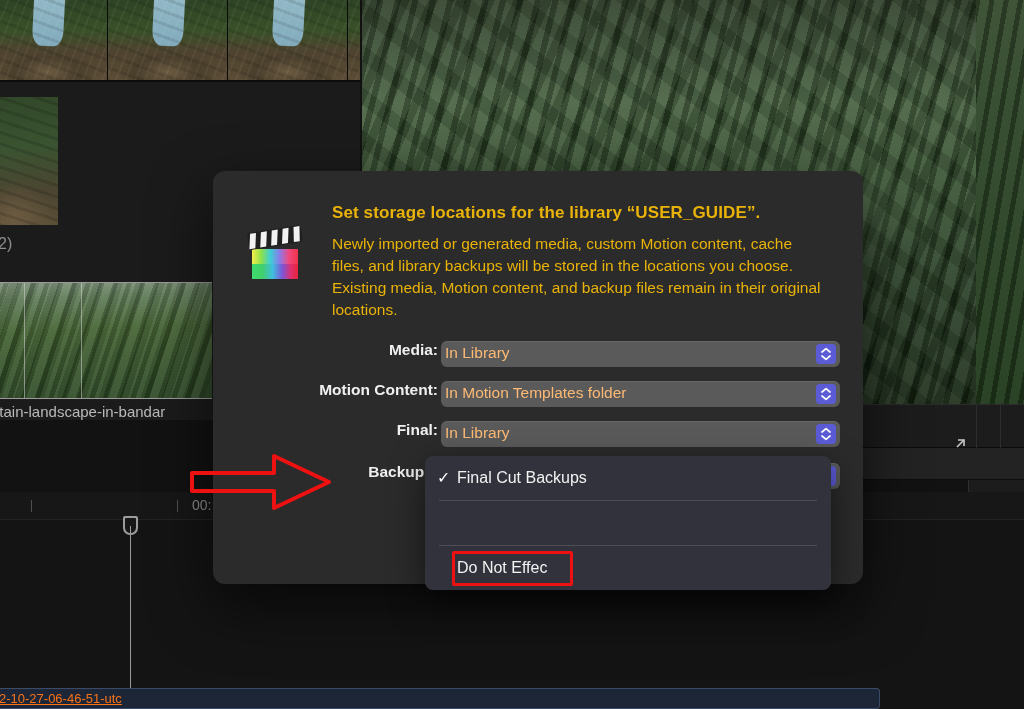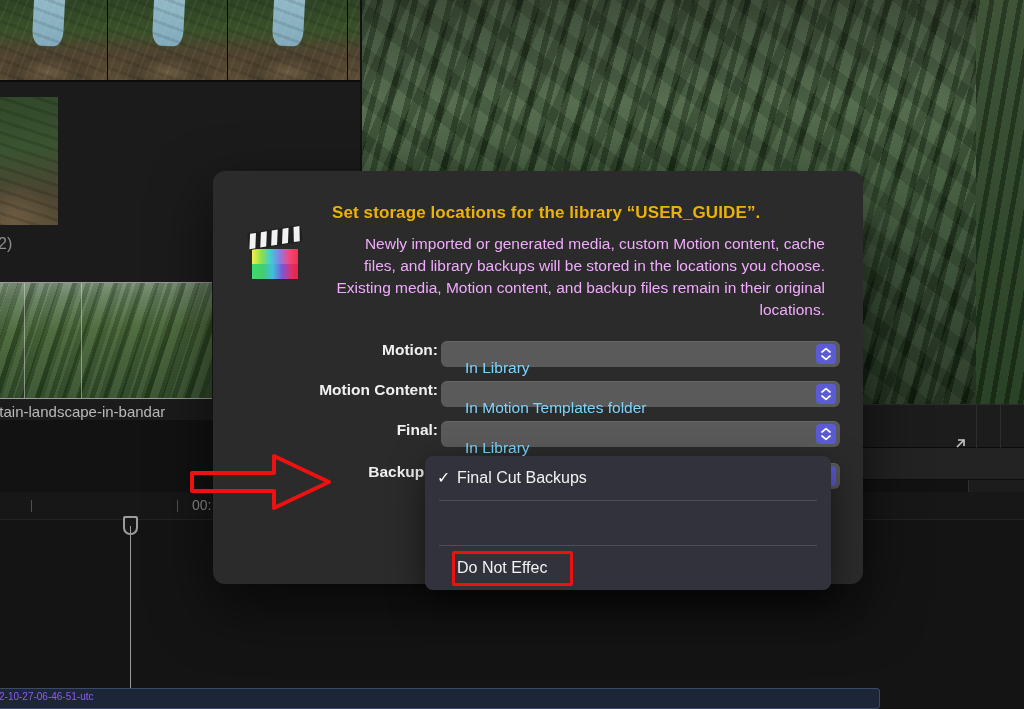--- a/index.html
+++ b/index.html
@@ -156,52 +156,52 @@
   }
   .playhead-head::after {
     content: ""; position: absolute; left: 2px; top: 2px; right: 2px; bottom: 2px;
     background: #171717; border-radius: 1px 1px 6px 6px;
   }
   .playhead-line { position: absolute; left: 130px; top: 34px; width: 1px; height: 180px; background: #9b9b9b; }
   .tl-clip {
     position: absolute; left: -12px; top: 196px; width: 892px; height: 21px;
     background: #1d2637; border: 1px solid #3b4a66; border-radius: 3px;
   }
-  .tl-clip span { position: absolute; left: 10px; top: 2px; font-size: 10px; color: #8b5cf6; white-space: nowrap; }
+  .tl-clip span { position: absolute; left: 10px; top: 2px; font-size: 13px; color: #f97316; white-space: nowrap; text-decoration: underline; }
 
   
   .dialog {
     position: absolute; left: 213px; top: 171px; width: 650px; height: 413px;
     background: #2b2b2b; border-radius: 12px;
     box-shadow: 0 22px 60px rgba(0,0,0,.62);
   }
   .fcp-icon {
     position: absolute; left: 30px; top: 53px; width: 64px; height: 62px;
   }
   .dlg-title {
     position: absolute; left: 119px; top: 32px; width: 510px;
     font-size: 17px; font-weight: bold; color: #eab308; letter-spacing: .1px;
   }
   .dlg-body {
     position: absolute; left: 119px; top: 62px; width: 493px;
-    font-size: 15.5px; line-height: 22px; color: #f0abfc; text-align: right;
+    font-size: 15.5px; line-height: 22px; color: #eab308;
   }
 
   .row { position: absolute; left: 0; width: 650px; height: 26px; }
   .row-label {
     position: absolute; left: 20px; width: 205px; text-align: right;
     font-size: 15.5px; font-weight: bold; color: #f0f0f0; white-space: nowrap;
   }
   .popup {
     position: absolute; left: 228px; width: 399px; height: 26px;
     background: #5a5a5a; border-radius: 6px;
     box-shadow: inset 0 1px 0 rgba(255,255,255,.08);
   }
   .popup .val {
-    position: absolute; left: 24px; top: 3px; font-size: 15.5px; color: #7dd3fc; white-space: nowrap; margin-top: 15px;
+    position: absolute; left: 4px; top: 3px; font-size: 15.5px; color: #fdba74; white-space: nowrap;
   }
   .stepper {
     position: absolute; right: 4px; top: 3px; width: 20px; height: 20px;
     background: #5b5bd6; border-radius: 4px;
   }
   .stepper svg { position: absolute; left: 4px; top: 3px; }
 
   
   .menu {
     position: absolute; left: 425px; top: 456px; width: 406px; height: 134px;
@@ -320,21 +320,21 @@
           <polygon points="41,6 47,6 44,21 38,21"></polygon>
           <polygon points="52,6 58,6 56,21 50,21"></polygon>
         </g>
       </g>
     </svg>
 
     <div class="dlg-title">Set storage locations for the library “USER_GUIDE”.</div>
     <div class="dlg-body">Newly imported or generated media, custom Motion content, cache files, and library backups will be stored in the locations you choose. Existing media, Motion content, and backup files remain in their original locations.</div>
 
     <div class="row" style="top:170px">
-      <div class="row-label">Motion:</div>
+      <div class="row-label">Media:</div>
       <div class="popup">
         <span class="val">In Library</span>
         <span class="stepper">
           <svg width="12" height="14" viewBox="0 0 12 14" fill="none" stroke="#ffffff" stroke-width="1.7" stroke-linecap="round" stroke-linejoin="round">
             <polyline points="2,5 6,1.6 10,5"></polyline>
               <polyline points="2,9 6,12.4 10,9"></polyline>
           </svg>
         </span>
       </div>
     </div>

